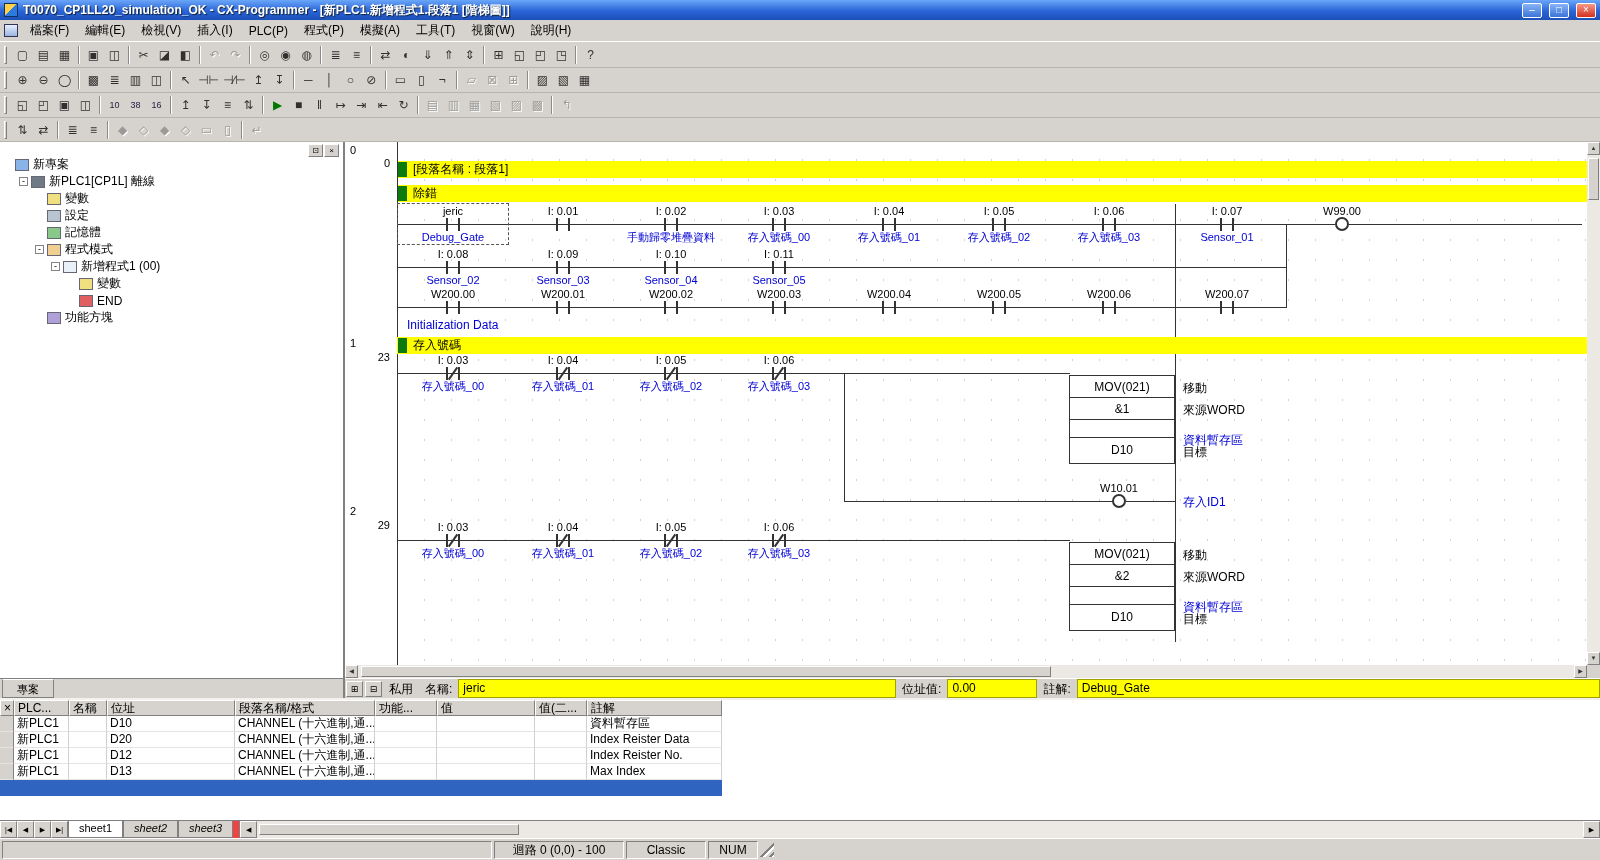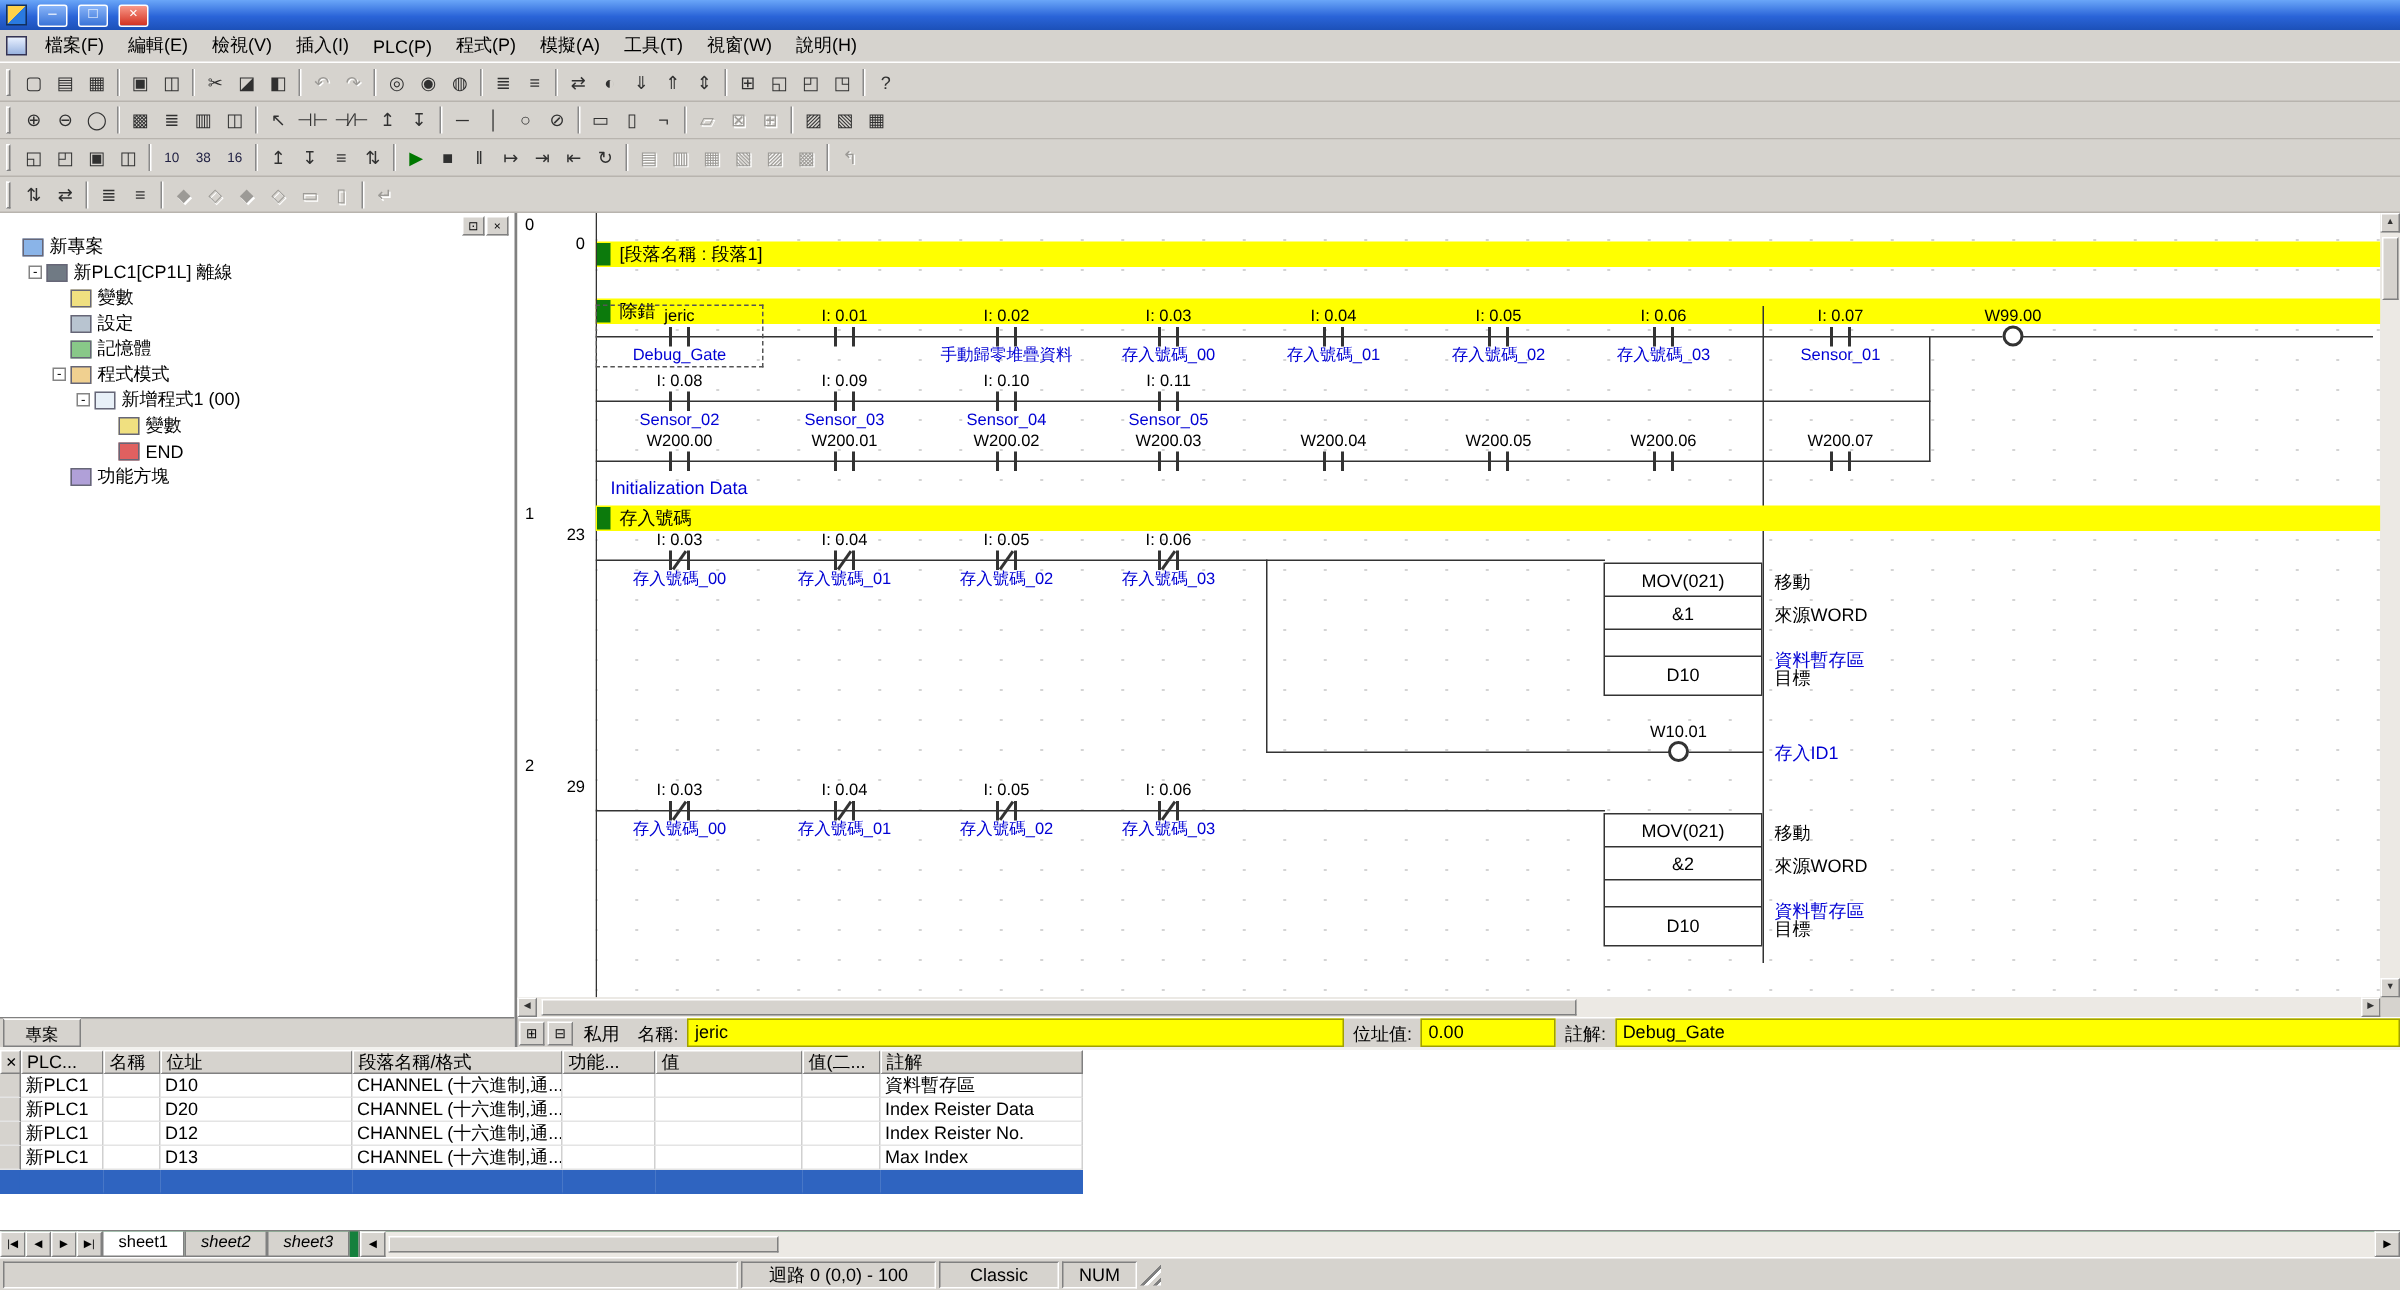--- a/index.html
+++ b/index.html
@@ -115,21 +115,21 @@
   .watch{height:140px;background:#fff;border-top:2px solid #f2f1ee;display:flex;flex-direction:column}
   .wrowline{display:flex;height:16px}
   .whead .wcell{background:#d6d3ce;border-right:1px solid #808080;border-bottom:1px solid #808080;border-top:1px solid #fff;border-left:1px solid #fff;font-size:12px}
   .wcell{flex:none;padding:0 3px;white-space:nowrap;overflow:hidden;font-size:12px;line-height:15px;border-right:1px solid #d0d0d0;border-bottom:1px solid #e4e4e4}
   .c-gut{width:14px;background:#d6d3ce;border-right:1px solid #808080}
   .c-plc{width:55px}.c-nm{width:38px}.c-ad{width:128px}.c-ty{width:140px}
   .c-fn{width:62px}.c-vl{width:98px}.c-v2{width:52px}.c-cm{width:135px}
   .wrow.selected .wcell{background:#2f64c0;color:#fff;border-color:#2f64c0}
   .wrow.selected .c-gut{background:#2f64c0}
   .w-filler{flex:1;background:#fff}
-  .w-tabs{height:18px;background:#15803d;border-top:1px solid #808080;display:flex;align-items:stretch}
+  .w-tabs{height:18px;background:#ef4444;border-top:1px solid #808080;display:flex;align-items:stretch}
   .navbtn{width:17px;border:1px solid;border-color:#fff #808080 #808080 #fff;background:#d6d3ce;font-size:7px;text-align:center;line-height:15px}
   .stab{border:1px solid #808080;border-top:none;background:#d6d3ce;padding:1px 10px 0;font-size:11px;font-style:italic}
   .stab.active{background:#fff;font-style:normal}
   .w-hscroll{flex:1;display:flex;align-items:center;background:#ece9e4;border-left:1px solid #808080;margin-left:6px}
   .w-hthumb{height:11px;width:260px;margin-left:2px;border:1px solid;border-color:#fff #808080 #808080 #fff;background:#d6d3ce}
   .whfill{flex:1}
 
   
   .statusbar{height:22px;background:#d6d3ce;border-top:1px solid #fff;display:flex;align-items:center;padding:1px 2px;gap:2px}
   .sb-panel{border:1px solid;border-color:#808080 #fff #fff #808080;height:18px;line-height:16px;padding:0 6px;font-size:12px;white-space:nowrap}
@@ -139,20 +139,21 @@
   .sb-theme{width:80px;text-align:center}
   .sb-num{width:50px;text-align:center}
   .sb-grip{width:14px;height:14px;background:
     linear-gradient(135deg,transparent 0 50%,#808080 50% 60%,#fff 60% 70%,transparent 70% 80%,#808080 80% 90%,#fff 90% 100%)}
 </style>
 </head>
 <body>
 
 <div class="titlebar">
   <div class="app-icon"></div>
+  <div class="t-title">T0070_CP1LL20_simulation_OK - CX-Programmer - [新PLC1.新增程式1.段落1 [階梯圖]]</div>
   <div class="winbtn">–</div>
   <div class="winbtn">□</div>
   <div class="winbtn close">×</div>
 </div>
 
 <div class="menubar">
     <div class="mdi-doc-icon"></div>
 
 <div class="menu-item">檔案(F)</div>
     <div class="menu-item">編輯(E)</div>
@@ -590,21 +591,21 @@
         <span class="gstep" style="top:15px">0</span>
         <span class="gnum" style="top:195px">1</span>
         <span class="gstep" style="top:209px">23</span>
         <span class="gnum" style="top:363px">2</span>
         <span class="gstep" style="top:377px">29</span>
       </div>
 
       <div class="canvas">
 
         <div class="cbar" style="top:19px">[段落名稱 : 段落1]</div>
-        <div class="cbar" style="top:57px">除錯</div>
+        <div class="cbar" style="top:43px">除錯</div>
 
         <div class="wire v" style="left:0;top:0;height:523px"></div>
         <div class="wire v" style="left:778px;top:62px;height:438px"></div>
         <div class="wire h" style="top:82px;left:0;width:938px"></div>
         <div class="wire h" style="top:82px;left:951px;width:234px"></div>
         <div class="wire h" style="top:125px;left:0;width:890px"></div>
         <div class="wire h" style="top:165px;left:0;width:890px"></div>
         <div class="wire v" style="left:889px;top:82px;height:84px"></div>
         <div class="wire h" style="top:231px;left:0;width:673px"></div>
         <div class="wire v" style="left:447px;top:231px;height:129px"></div>

